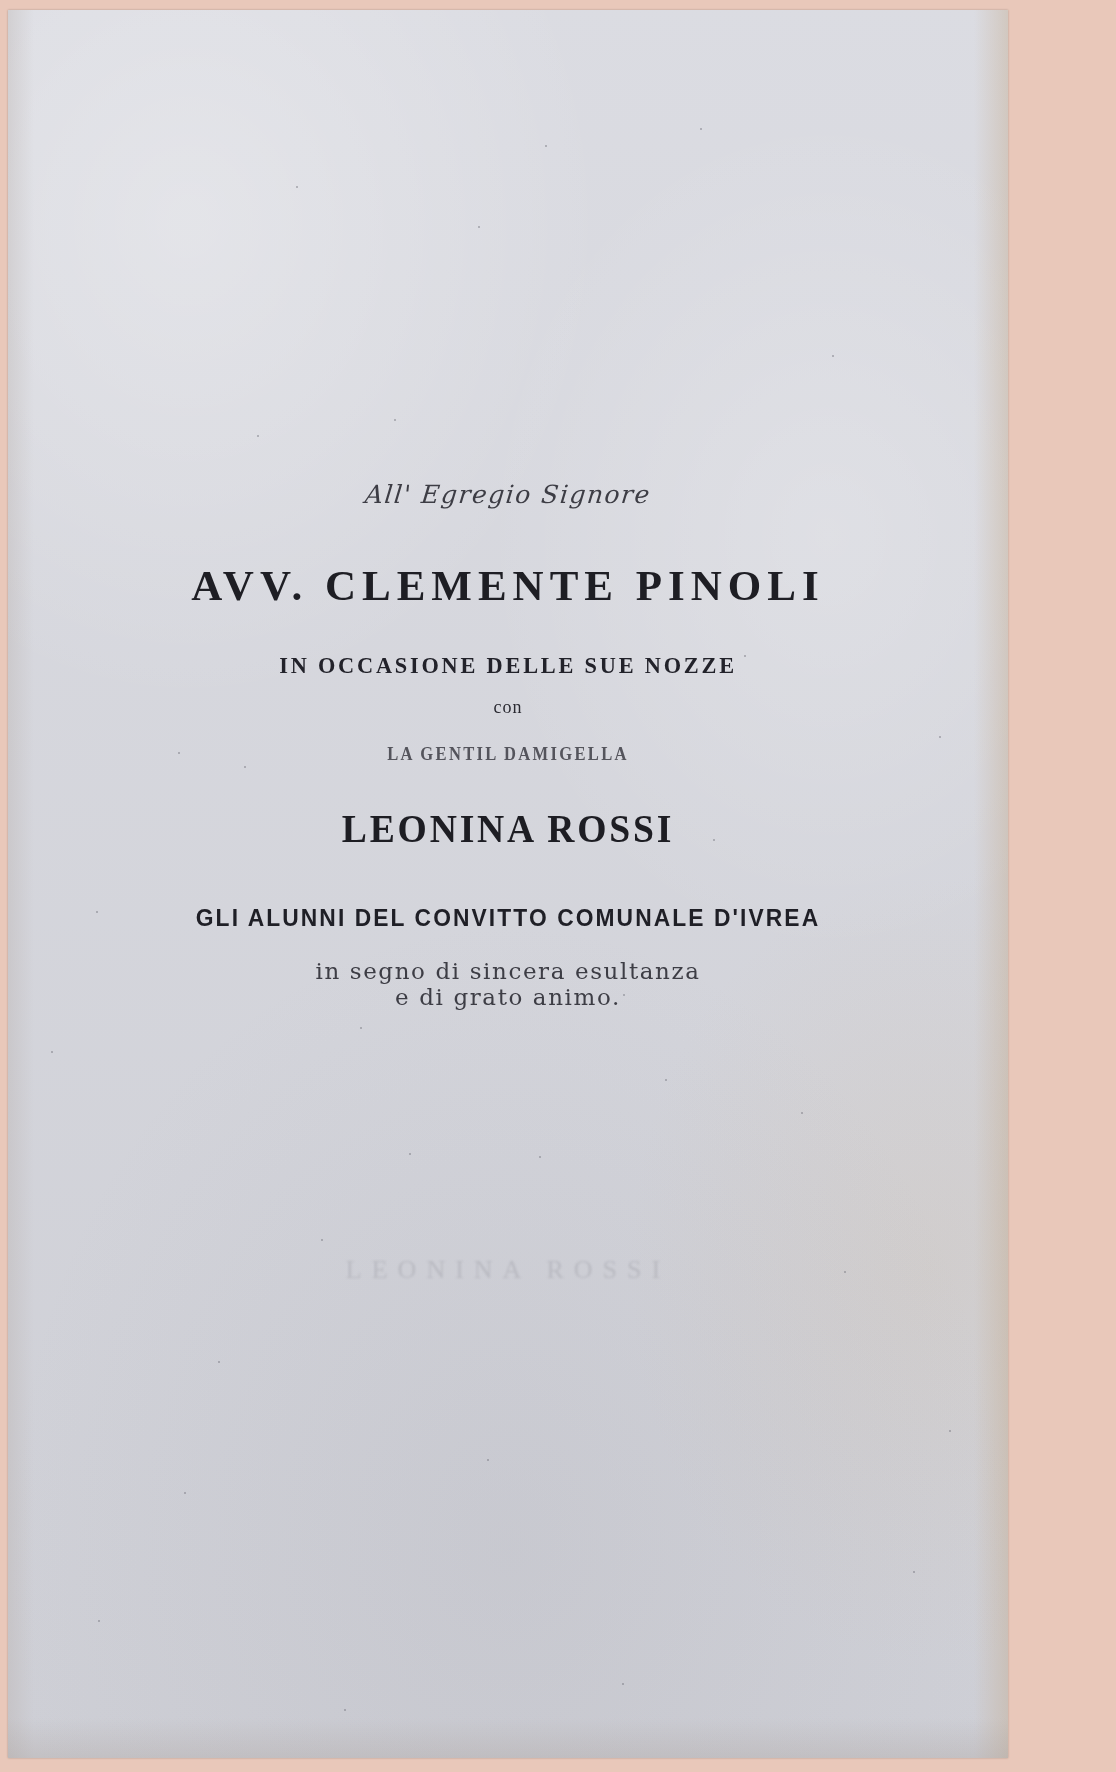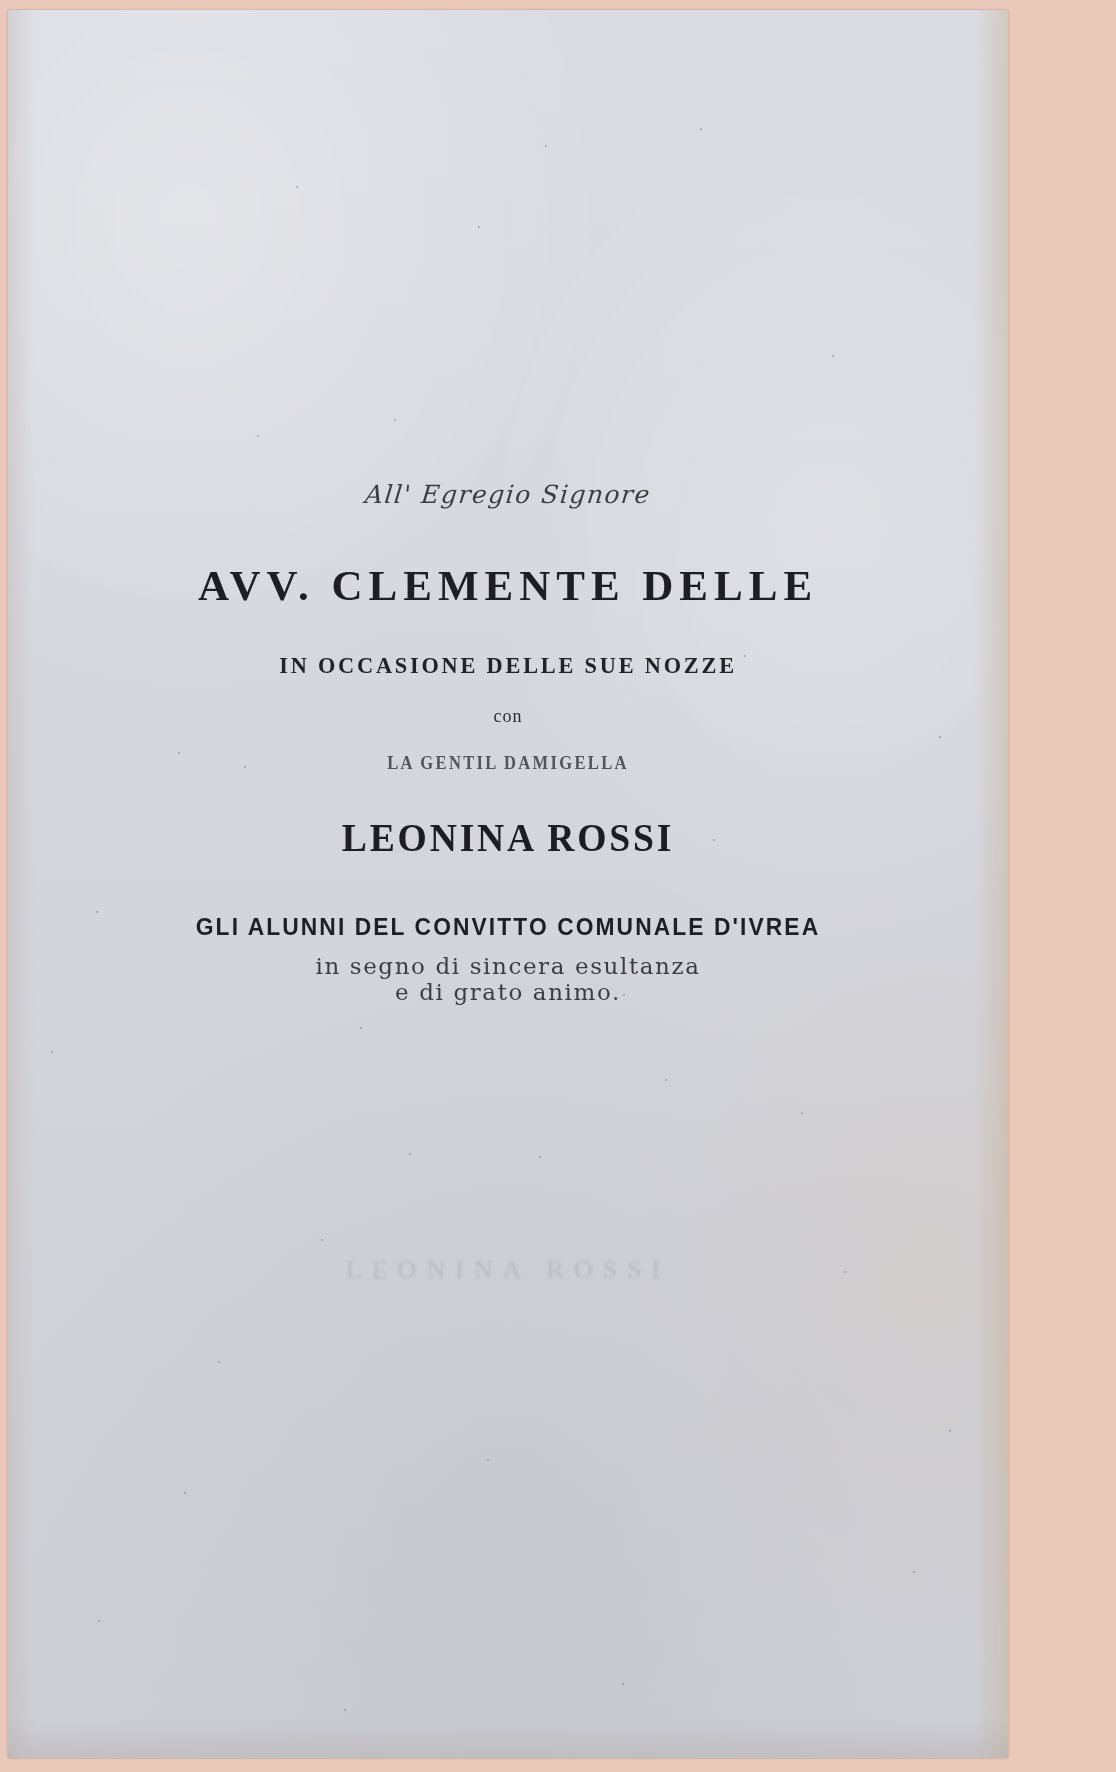--- a/index.html
+++ b/index.html
@@ -106,21 +106,21 @@
   .l-occasion {
     margin-top: 42px;
     font-family: "Liberation Serif", serif;
     font-weight: bold;
     font-size: 24px;
     letter-spacing: 3px;
     transform: scaleX(0.93);
     color: #22222a;
   }
   .l-con {
-    margin-top: 27px;
+    margin-top: 18px;
     font-family: "Liberation Serif", serif;
     font-size: 18px;
     letter-spacing: 1px;
     color: #2a2a32;
   }
   .l-damigella {
     margin-top: 26px;
     font-family: "Liberation Serif", serif;
     font-weight: bold;
     font-size: 18px;
@@ -141,21 +141,21 @@
   .l-donors {
     margin-top: 52px;
     font-family: "Liberation Sans", sans-serif;
     font-weight: bold;
     font-size: 24px;
     letter-spacing: 2.2px;
     transform: scaleX(0.95);
     color: #1f1f26;
   }
   .l-sub1 {
-    margin-top: 12px;
+    margin-top: 26px;
     font-family: "DejaVu Serif", serif;
     font-size: 23px;
     letter-spacing: 1.6px;
     color: #2d2d35;
     opacity: 0.9;
   }
   .l-sub2 {
     font-family: "DejaVu Serif", serif;
     font-size: 23px;
     letter-spacing: 1.6px;
@@ -220,21 +220,21 @@
     </div>
 
     <div class="left-edge-stain"></div>
     <div class="right-edge-stain"></div>
     <div class="bottom-edge-stain"></div>
 
     <div class="ghost">LEONINA ROSSI</div>
 
     <div class="text-block">
       <p class="line l-dedication">All' Egregio Signore</p>
-      <p class="line l-name-main">AVV. CLEMENTE DELLE</p>
+      <p class="line l-name-main">AVV. CLEMENTE PINOLI</p>
       <p class="line l-occasion">IN OCCASIONE DELLE SUE NOZZE</p>
       <p class="line l-con">con</p>
       <p class="line l-damigella">LA GENTIL DAMIGELLA</p>
       <p class="line l-bride">LEONINA ROSSI</p>
       <p class="line l-donors">GLI ALUNNI DEL CONVITTO COMUNALE D'IVREA</p>
       <p class="line l-sub1">in segno di sincera esultanza</p>
       <p class="line l-sub2">e di grato animo.</p>
     </div>
 
   </div>

